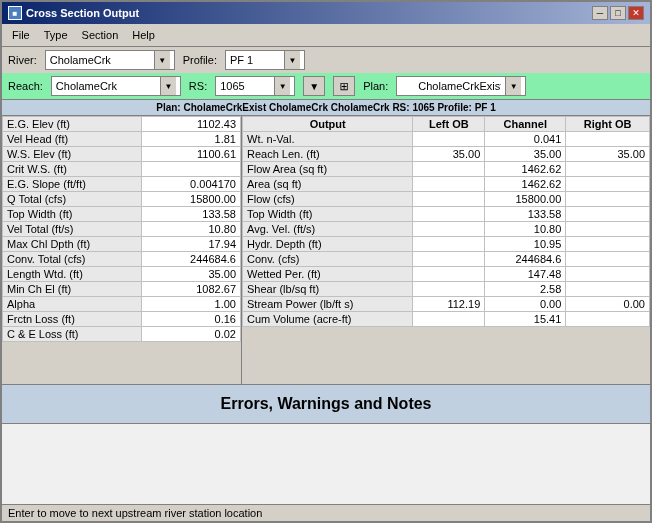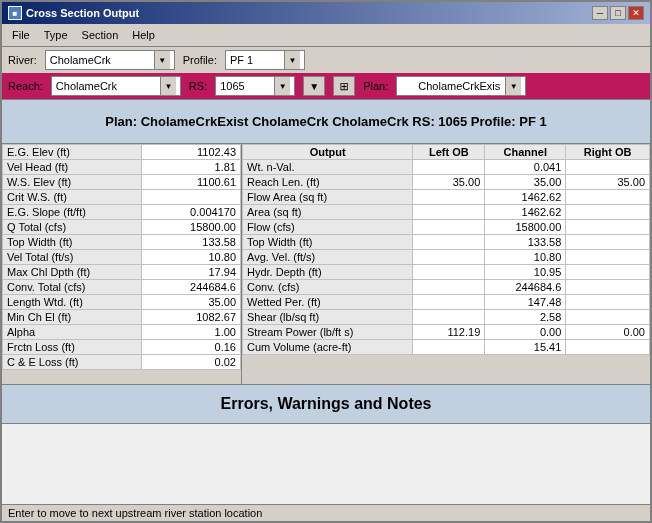--- a/index.html
+++ b/index.html
@@ -122,22 +122,22 @@
       border: 1px solid #808080;
       display: flex;
       align-items: center;
       justify-content: center;
       cursor: pointer;
       font-size: 10px;
     }
     .plan-label-bar {
       background: #c0d0e0;
       text-align: center;
-      padding: 14px;
-      font-size: 13px;
+      padding: 2px;
+      font-size: 10px;
       font-weight: bold;
       border-bottom: 1px solid #808080;
       flex-shrink: 0;
     }
     .main-content {
       display: flex;
       flex: 1;
       overflow: hidden;
     }
     .left-table {
@@ -243,21 +243,21 @@
       <input type="text" style="width: 108px;" value="CholameCrk">
       <div class="combo-btn">▼</div>
     </div>
     <span class="label">Profile:</span>
     <div class="combo-box profile-combo">
       <input type="text" style="width: 58px;" value="PF 1">
       <div class="combo-btn">▼</div>
     </div>
   </div>
 
-  <div style="background:#be185d; padding: 3px 6px; display:flex; align-items:center; gap:8px; flex-shrink:0; border-bottom:1px solid #808080;">
+  <div style="background:#86efac; padding: 3px 6px; display:flex; align-items:center; gap:8px; flex-shrink:0; border-bottom:1px solid #808080;">
     <span class="label">Reach:</span>
     <div class="combo-box reach-combo">
       <input type="text" style="width: 108px;" value="CholameCrk">
       <div class="combo-btn">▼</div>
     </div>
     <span class="label">RS:</span>
     <div class="combo-box rs-combo">
       <input type="text" style="width: 58px;" value="1065">
       <div class="combo-btn">▼</div>
     </div>

